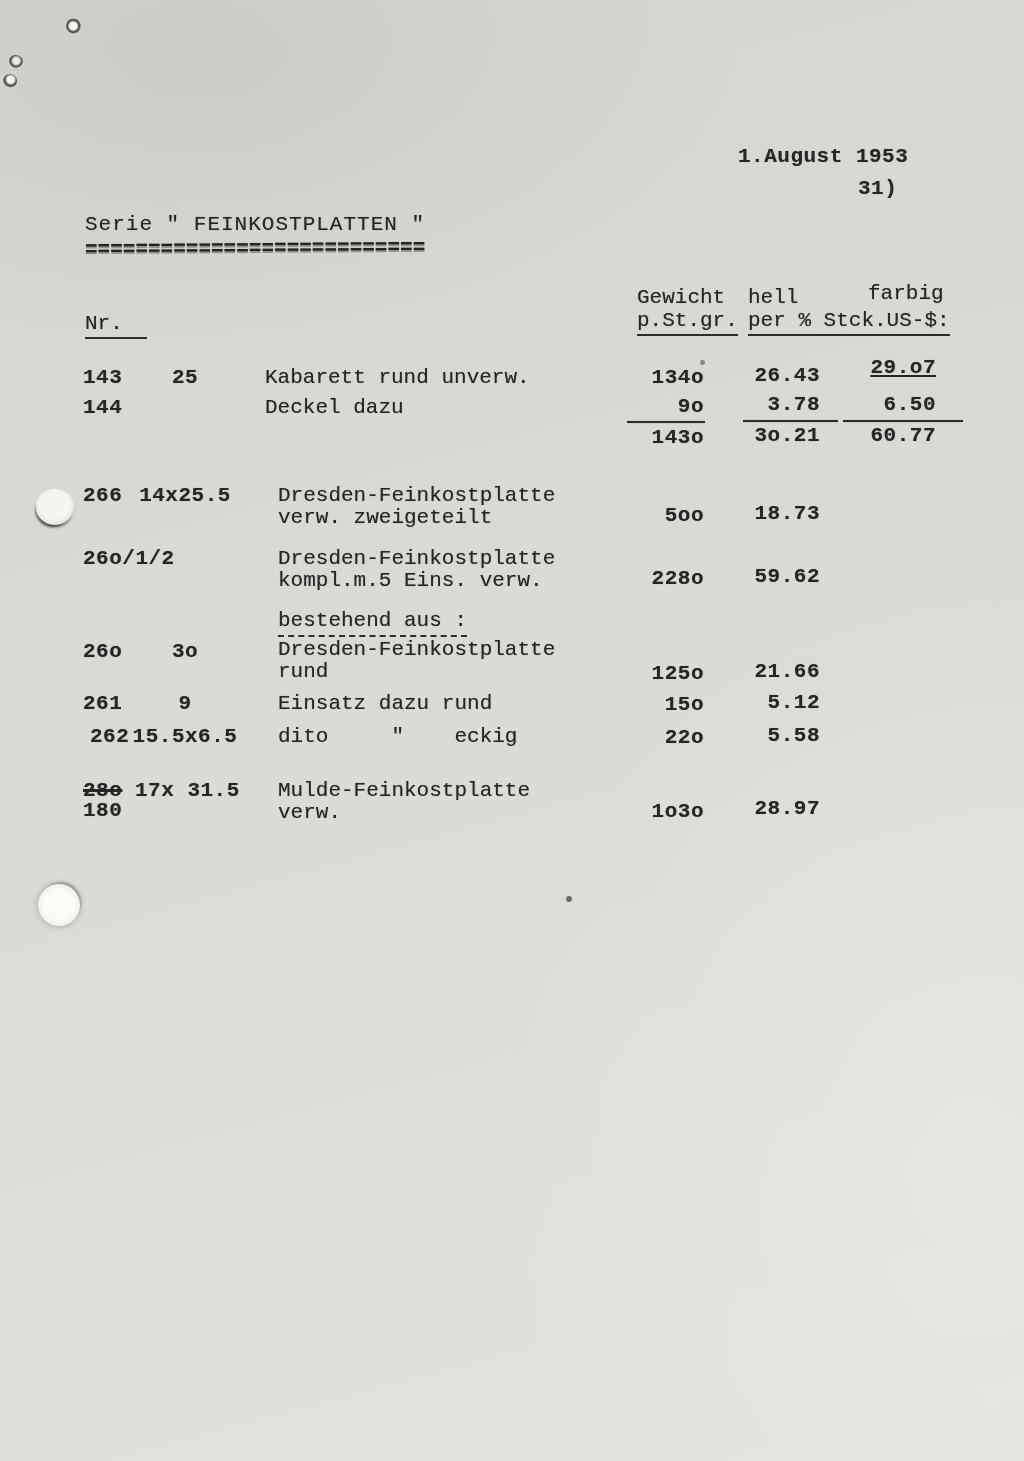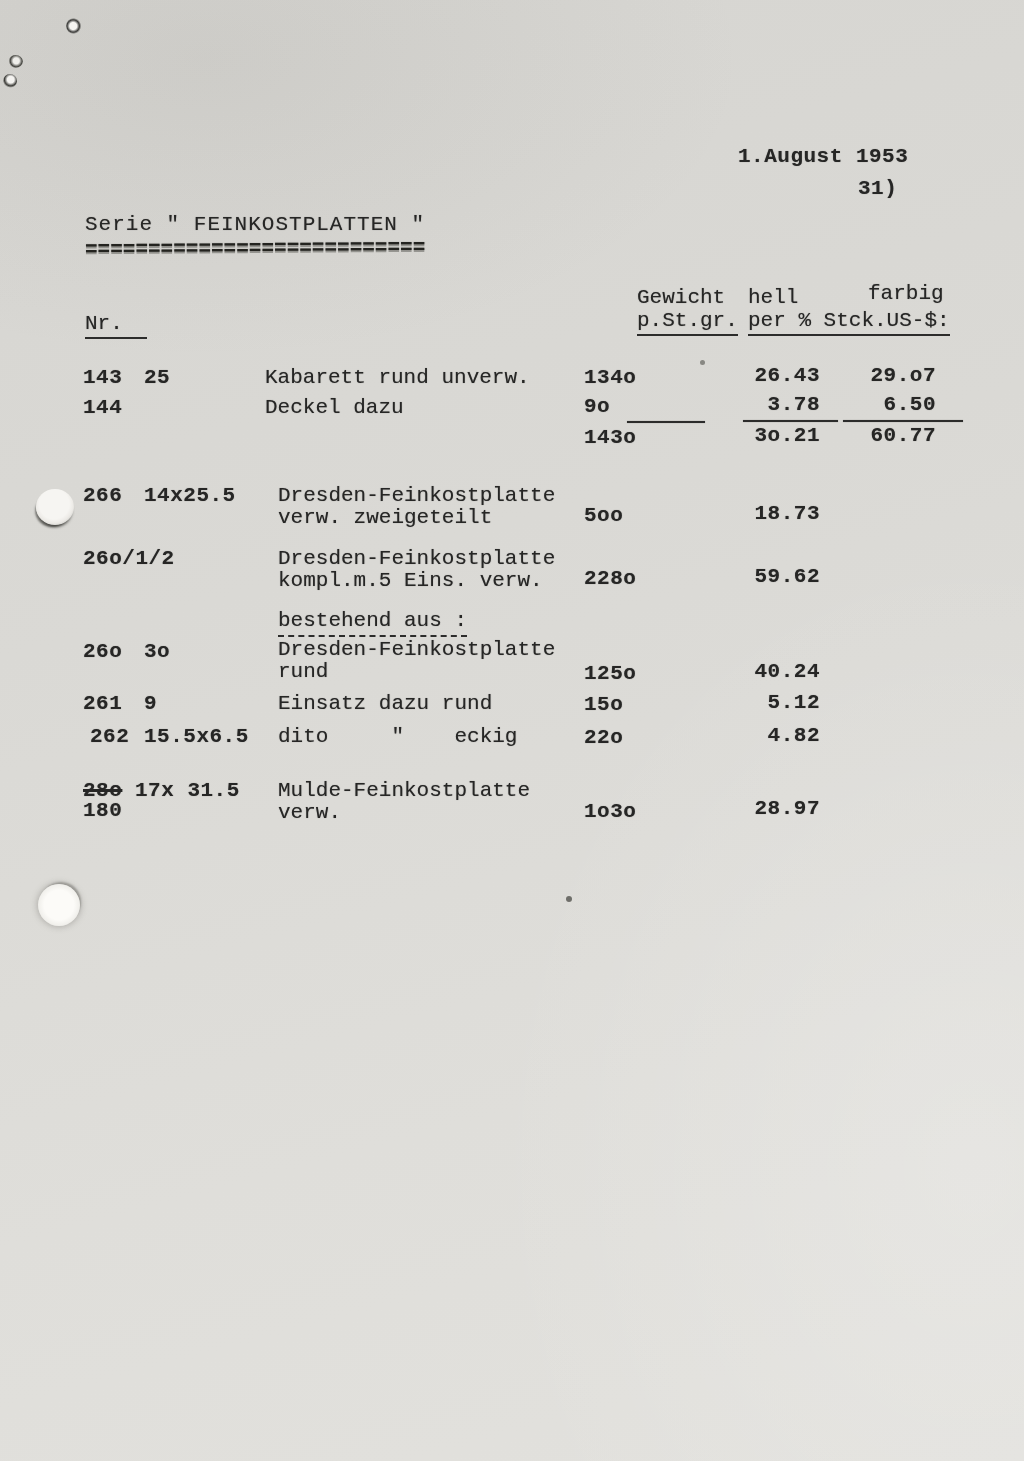--- a/index.html
+++ b/index.html
@@ -17,24 +17,24 @@
     color:#262625;
   }
   .t{
     position:absolute;
     font-size:21px;line-height:22px;white-space:pre;
     text-shadow:0 0 1px rgba(40,40,40,0.45);
   }
   .num{font-weight:700;letter-spacing:0.5px;}
   .ttl{letter-spacing:1px;}
   .nr{left:83px;}
-  .size{left:144px;width:134px;text-align:left;}
+  .size{left:118px;width:134px;text-align:center;}
   .desc{left:265px;}
   .desc-b{left:278px;}
-  .g{left:584px;width:94px;text-align:left;}
+  .g{left:610px;width:94px;text-align:right;}
   .h{left:714px;width:106px;text-align:right;}
   .f{left:820px;width:116px;text-align:right;}
   .u{border-bottom:2px solid #2c2c2b;padding-bottom:2px;}
   .u-dash{border-bottom:2px dashed #2c2c2b;padding-bottom:3px;}
   .strike{text-decoration:line-through;text-decoration-thickness:3px;}
   .rule{position:absolute;height:2px;background:#2c2c2b;box-shadow:0 0 1px rgba(40,40,40,.6);}
   .underline-eq{
     letter-spacing:0px;font-weight:700;color:#23231f;
     transform:skewY(-0.4deg);
     text-shadow:0 2px 0 rgba(35,35,30,0.35),0 0 1px rgba(40,40,40,.5);
@@ -85,21 +85,21 @@
   <div class="t" style="top:283px;left:868px;">farbig</div>
   <div class="t u" style="top:310px;left:637px;">p.St.gr.</div>
   <div class="t u" style="top:310px;left:748px;">per % Stck.US-$:</div>
   <div class="t u" style="top:313px;left:85px;width:62px;">Nr.</div>
 
   <div class="t num nr" style="top:367px;">143</div>
   <div class="t num size" style="top:367px;">25</div>
   <div class="t desc" style="top:367px;">Kabarett rund unverw.</div>
   <div class="t num g" style="top:367px;">134o</div>
   <div class="t num h" style="top:365px;">26.43</div>
-  <div class="t num f" style="top:365px;">29.o7</div>
+  <div class="t num f" style="top:357px;text-decoration:underline;">29.o7</div>
 
   <div class="t num nr" style="top:397px;">144</div>
   <div class="t desc" style="top:397px;">Deckel dazu</div>
   <div class="t num g" style="top:396px;">9o</div>
   <div class="t num h" style="top:394px;">3.78</div>
   <div class="t num f" style="top:394px;">6.50</div>
   <div class="rule" style="top:421px;left:627px;width:78px;"></div>
   <div class="rule" style="top:420px;left:743px;width:95px;"></div>
   <div class="rule" style="top:420px;left:843px;width:120px;"></div>
 
@@ -120,33 +120,33 @@
   <div class="t num g" style="top:568px;">228o</div>
   <div class="t num h" style="top:566px;">59.62</div>
 
   <div class="t u-dash desc-b" style="top:610px;">bestehend aus :</div>
 
   <div class="t num nr" style="top:641px;">26o</div>
   <div class="t num size" style="top:641px;">3o</div>
   <div class="t desc-b" style="top:639px;">Dresden-Feinkostplatte</div>
   <div class="t desc-b" style="top:661px;">rund</div>
   <div class="t num g" style="top:663px;">125o</div>
-  <div class="t num h" style="top:661px;">40.24</div>
+  <div class="t num h" style="top:661px;">21.66</div>
 
   <div class="t num nr" style="top:693px;">261</div>
   <div class="t num size" style="top:693px;">9</div>
   <div class="t desc-b" style="top:693px;">Einsatz dazu rund</div>
   <div class="t num g" style="top:694px;">15o</div>
   <div class="t num h" style="top:692px;">5.12</div>
 
   <div class="t num" style="top:726px;left:90px;">262</div>
   <div class="t num size" style="top:726px;">15.5x6.5</div>
   <div class="t desc-b" style="top:726px;">dito     "    eckig</div>
   <div class="t num g" style="top:727px;">22o</div>
-  <div class="t num h" style="top:725px;">4.82</div>
+  <div class="t num h" style="top:725px;">5.58</div>
 
   <div class="t num nr strike" style="top:780px;">28o</div>
   <div class="t num nr" style="top:800px;">180</div>
   <div class="t num" style="top:780px;left:135px;">17x 31.5</div>
   <div class="t desc-b" style="top:780px;">Mulde-Feinkostplatte</div>
   <div class="t desc-b" style="top:802px;">verw.</div>
   <div class="t num g" style="top:801px;">1o3o</div>
   <div class="t num h" style="top:798px;">28.97</div>
 
 </div>

